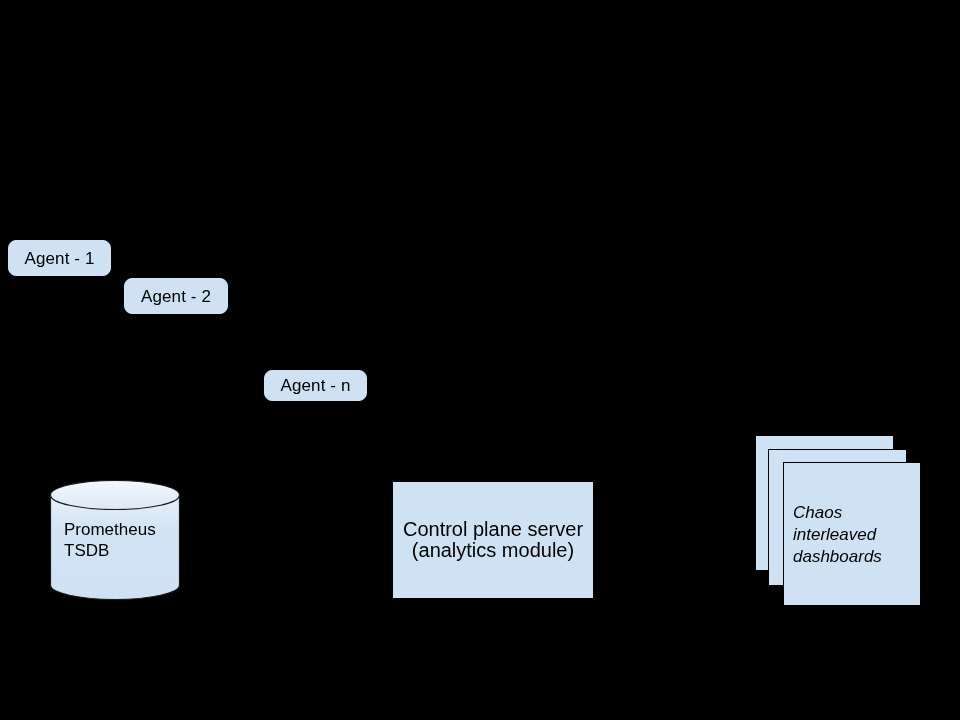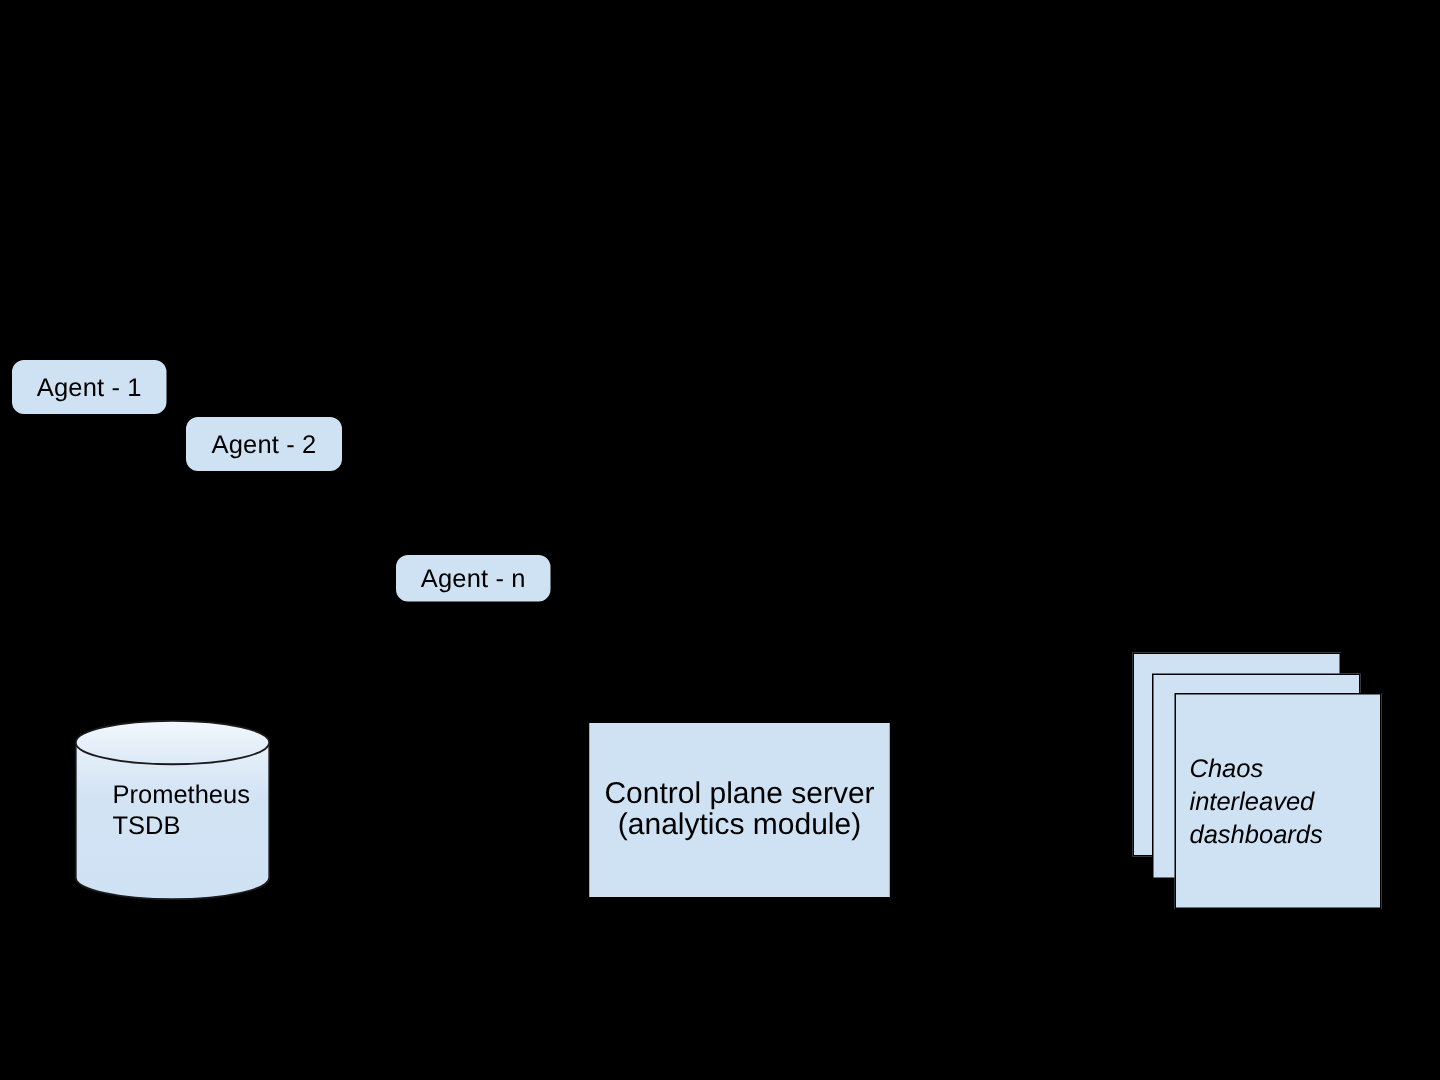--- a/index.html
+++ b/index.html
@@ -57,21 +57,21 @@
   #tsdb-label {
     position: absolute;
     left: 0;
     top: 0;
     width: 130px;
     height: 120px;
     display: flex;
     flex-direction: column;
     align-items: flex-start;
     justify-content: center;
-    padding-left: 25px;
+    padding-left: 14px;
     box-sizing: border-box;
     color: #000000;
     font-size: 17px;
     line-height: 21px;
     white-space: pre-line;
   }
 
   
   #control-plane {
     position: absolute;

